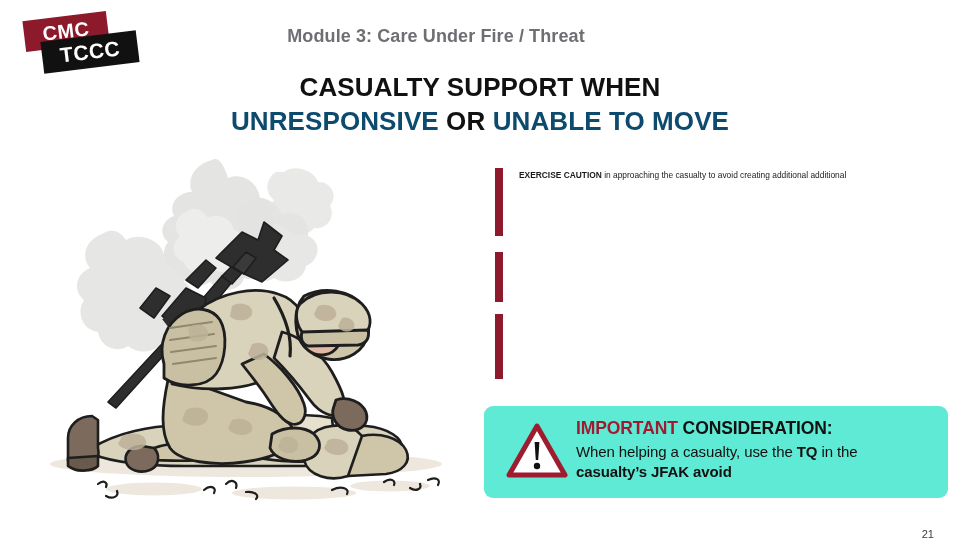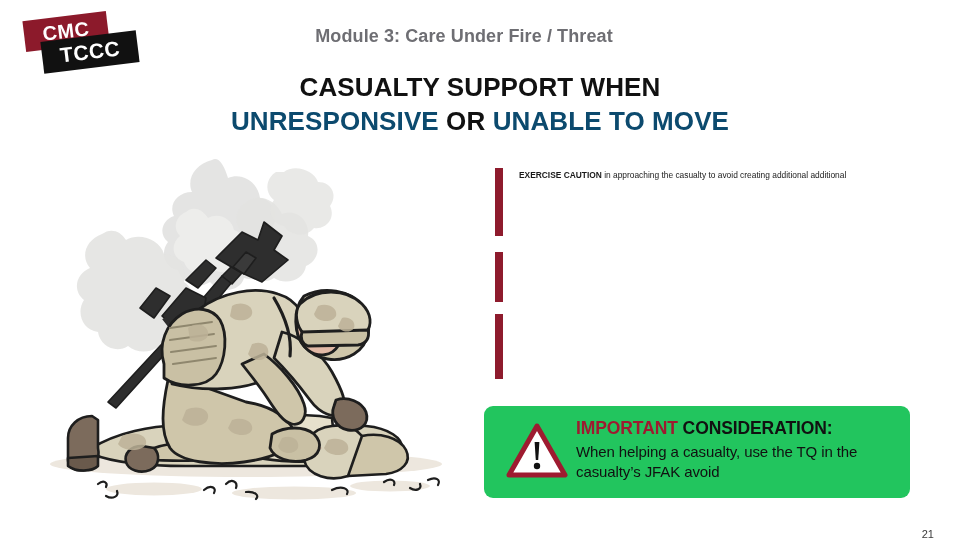--- a/index.html
+++ b/index.html
@@ -60,21 +60,20 @@
   #module-title {
     position: absolute;
     left: 0;
     top: 26px;
     width: 872px;
     text-align: center;
     font-size: 18px;
     font-weight: bold;
     color: #6E6E73;
     letter-spacing: 0.1px;
-    padding-left: 28px;
   }
 
   #slide-title {
     position: absolute;
     left: 160px;
     top: 70px;
     width: 640px;
     text-align: center;
     font-size: 26px;
     font-weight: bold;
@@ -162,23 +161,23 @@
     line-height: 1.45;
     color: #1a1a1a;
   }
   #bullet-text-1 b { font-weight: bold; }
 
   
   #important-callout {
     position: absolute;
     left: 484px;
     top: 406px;
-    width: 426px;
+    width: 464px;
     height: 92px;
-    background: #22c55e;
+    background: #5eead4;
     border-radius: 9px;
   }
   #warning-triangle-icon {
     position: absolute;
     left: 22px;
     top: 16px;
     width: 62px;
     height: 58px;
   }
   #callout-body {
@@ -196,21 +195,21 @@
     white-space: nowrap;
   }
   #callout-heading .hl { color: #9E1B30; }
   #callout-text {
     margin-top: 2px;
     font-size: 15px;
     line-height: 1.33;
     color: #111111;
     letter-spacing: -0.1px;
   }
-  #callout-text b { font-weight: normal; }
+  #callout-text b { font-weight: bold; }
 
   
   #page-number {
     position: absolute;
     right: 26px;
     bottom: 0;
     font-size: 11px;
     color: #3b3b3b;
   }
 </style>

